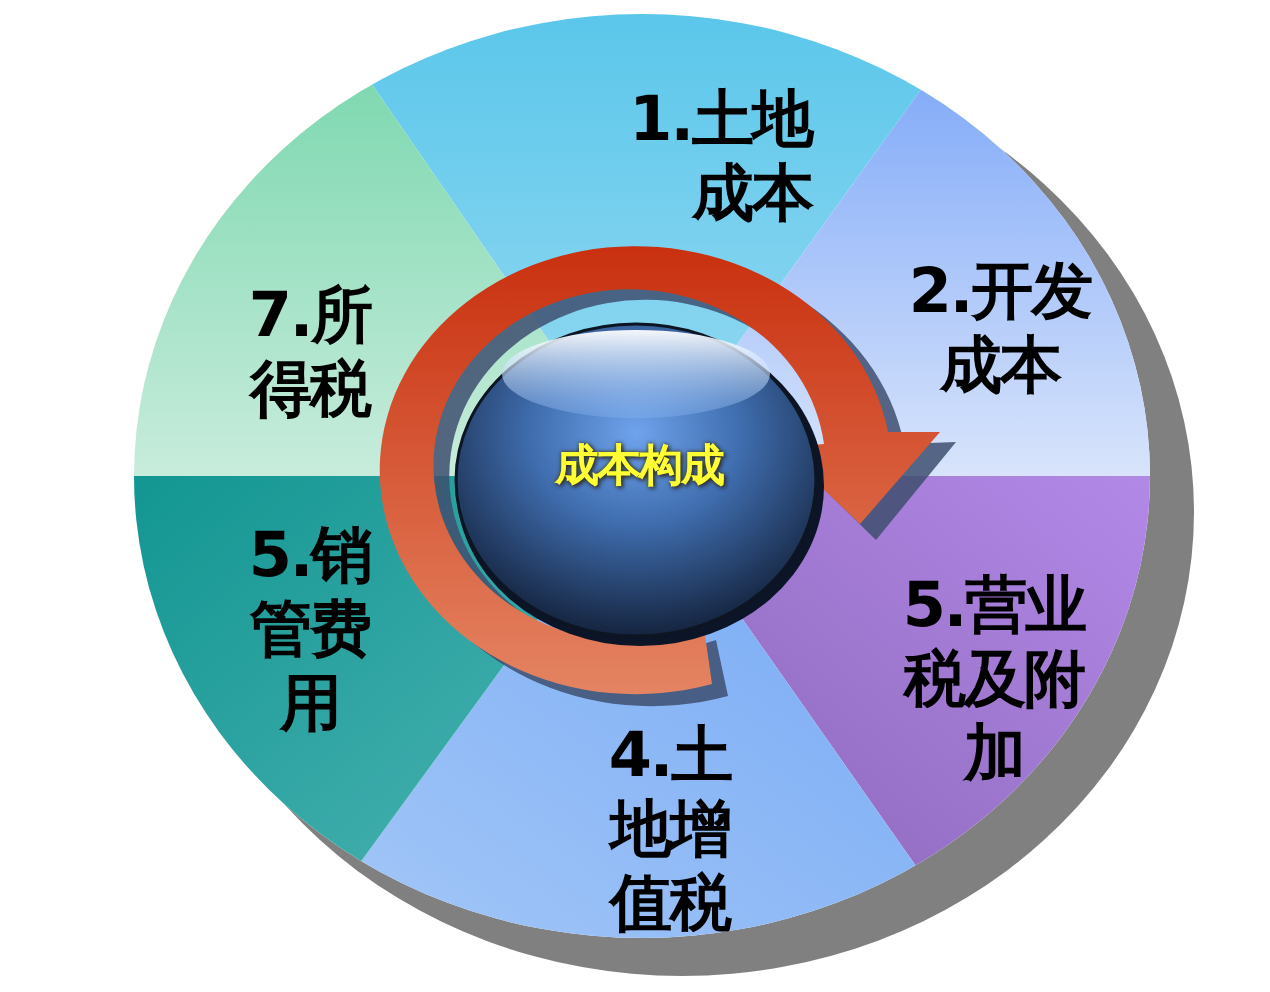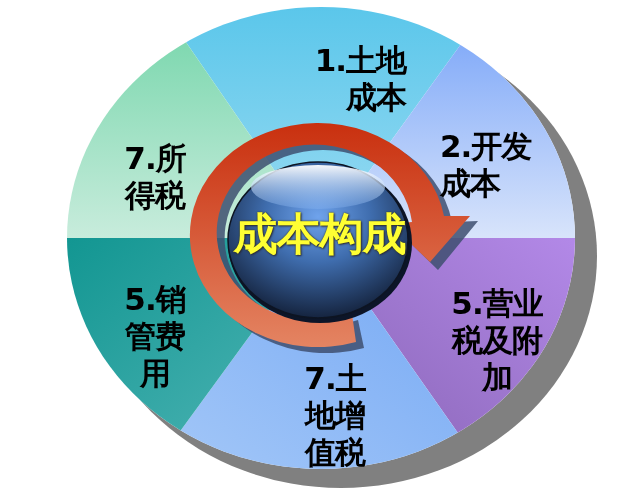--- a/index.html
+++ b/index.html
@@ -2,21 +2,21 @@
 <html><head>
 <meta charset="utf-8">
 <style>
   html, body { margin: 0; padding: 0; background: #ffffff; }
   body { width: 635px; height: 496px; position: relative; overflow: hidden;
          font-family: "DejaVu Sans", "Liberation Sans", sans-serif; }
   #diagram { position: absolute; left: 0; top: 0; width: 635px; height: 496px; }
   .seg-label { position: absolute; font-weight: bold; font-size: 31px; line-height: 37px;
                color: #000000; text-align: center; white-space: pre; letter-spacing: -1px; }
   .center-label { position: absolute; left: 232px; top: 214px; width: 175px; text-align: center;
-                  font-size: 44px; line-height: 40px; font-weight: bold; color: #FFFF33;
+                  font-size: 22px; line-height: 40px; font-weight: bold; color: #FFFF33;
                   text-shadow: 0 0 2px #3a3a10, 1px 1px 2px #2a2a40; letter-spacing: -1px; }
 </style>
 </head>
 <body>
 
 <svg id="diagram" viewBox="0 0 635 496" xmlns="http://www.w3.org/2000/svg">
   <defs>
     <linearGradient id="g1" x1="0" y1="0" x2="0" y2="1">
       <stop offset="0" stop-color="#56C5EA"></stop>
         <stop offset="1" stop-color="#9ADBF2"></stop>
@@ -83,25 +83,25 @@
 
   <ellipse cx="320" cy="243" rx="92" ry="80" fill="#0C1528"></ellipse>
   <ellipse cx="318" cy="240" rx="90" ry="78" fill="url(#sphere)" stroke="#0D1422" stroke-width="1.5"></ellipse>
   <ellipse cx="318" cy="187" rx="67" ry="22" fill="url(#gloss)"></ellipse>
 </svg>
 
 <div class="center-label">成本构成</div>
 
 <div class="seg-label" style="left:286px; top:42px; width:120px; text-align:right;">1.土地
 成本</div>
-<div class="seg-label" style="left:440px; top:128px; width:120px; text-align:left;">2.开发
+<div class="seg-label" style="left:440px; top:128px; width:120px; text-align:center;">2.开发
 成本</div>
 <div class="seg-label" style="left:437px; top:285px; width:120px; text-align:center;">5.营业
 税及附
 加</div>
-<div class="seg-label" style="left:280px; top:360px; width:110px; text-align:center;">7.土
+<div class="seg-label" style="left:280px; top:360px; width:110px; text-align:center;">4.土
 地增
 值税</div>
-<div class="seg-label" style="left:95px; top:281px; width:120px; text-align:center;">5.销
+<div class="seg-label" style="left:95px; top:260px; width:120px; text-align:center;">5.销
 管费
 用</div>
 <div class="seg-label" style="left:95px; top:140px; width:120px; text-align:center;">7.所
 得税</div>
 
 </body></html>

